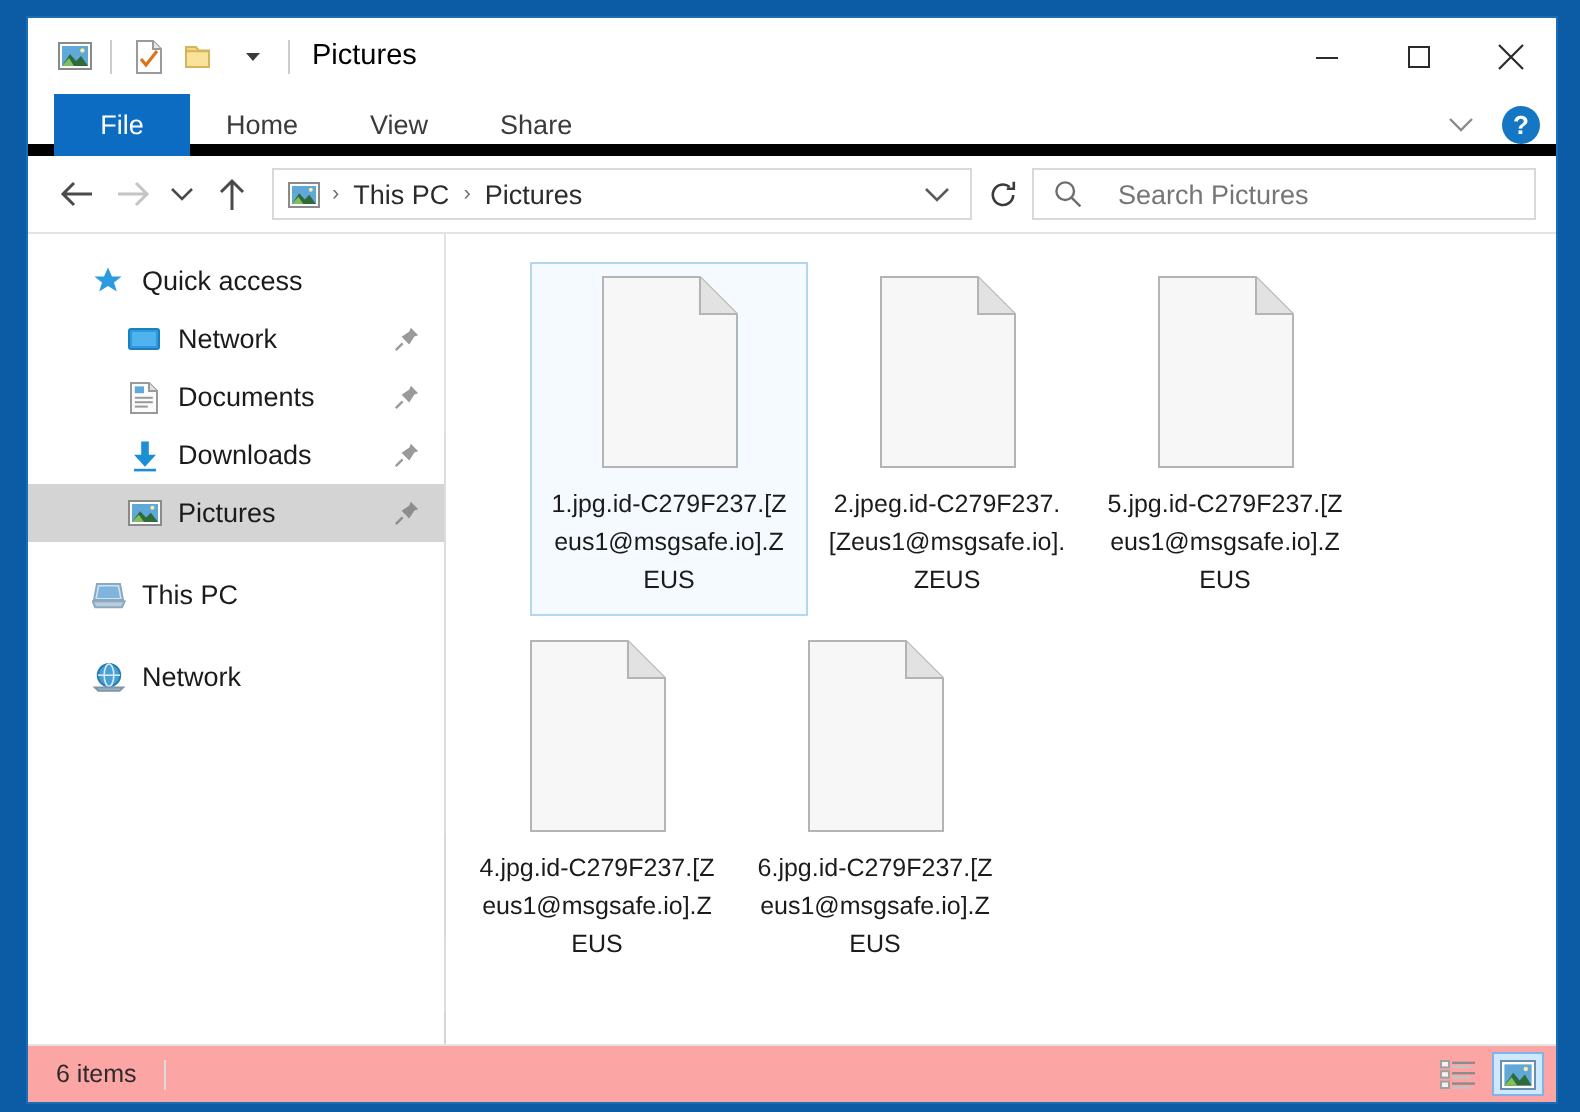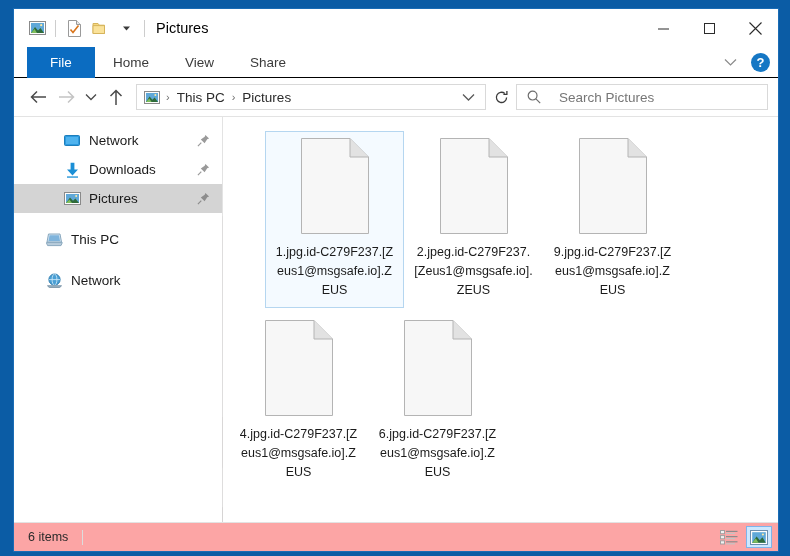--- a/index.html
+++ b/index.html
@@ -76,21 +76,21 @@
   }
 
   
   .ribbon {
     height: 31px;
     background: #ffffff;
     display: flex;
     align-items: stretch;
     flex: 0 0 auto;
     position: relative;
-    border-bottom: 1px solid #000000;
+    border-bottom: 6px solid #000000;
   }
   .tab {
     display: flex;
     align-items: center;
     justify-content: center;
     font-size: 13.5px;
     color: #3b3b3b;
     padding: 0 18px;
     height: 31px;
   }
@@ -510,37 +510,64 @@
 
   <div class="bodyrow">
 
     <div class="watermark" id="wm-lens"></div>
     <div class="watermark" id="wm-handle"></div>
     <div class="watermark" id="wm-swoosh"></div>
     <div class="watermark" id="wm-text">risk.com</div>
 
     <div class="sidebar">
 
+      <div class="navitem lvl0">
+        <span class="ico">
+          <svg width="16" height="16" viewBox="0 0 16 16">
+            <path d="M8 0.8 L10 5.2 L14.8 5.2 L11 8.2 L12.4 12.8 L8 10 L3.6 12.8 L5 8.2 L1.2 5.2 L6 5.2 Z" fill="#2b9ae0"></path>
+          </svg>
+        </span>
+        <span>Quick access</span>
+      </div>
 
       <div class="navitem lvl1">
         <span class="ico">
           <svg width="16" height="14" viewBox="0 0 16 14">
             <rect x="0.5" y="1.5" width="15" height="10" rx="1" fill="#2b9ae0" stroke="#1d7ebb"></rect>
             <rect x="2" y="3" width="12" height="7" fill="#4fb3ee"></rect>
           </svg>
         </span>
         <span>Network</span>
         <span class="pin">
           <svg width="13" height="13" viewBox="0 0 13 13">
             <path d="M8.4 0.9 L12.1 4.6 L10.2 5.3 L7.6 9.2 L3.8 5.4 L7.7 2.8 Z" fill="#9a9a9a"></path>
             <path d="M4.3 8.7 L0.9 12.1" stroke="#9a9a9a" stroke-width="1.2"></path>
           </svg>
         </span>
       </div>
 
+      <div class="navitem lvl1">
+        <span class="ico">
+          <svg width="14" height="16" viewBox="0 0 14 16">
+            <path d="M0.5 0.5 H9.5 L13.5 4.5 V15.5 H0.5 Z" fill="#fbfbfb" stroke="#9a9a9a"></path>
+            <path d="M9.5 0.5 V4.5 H13.5" fill="#e2e2e2" stroke="#9a9a9a"></path>
+            <rect x="2.4" y="2.2" width="4.6" height="3.4" fill="#5fa8d8"></rect>
+            <rect x="2.4" y="7.4" width="9" height="1" fill="#9a9a9a"></rect>
+            <rect x="2.4" y="9.6" width="9" height="1" fill="#9a9a9a"></rect>
+            <rect x="2.4" y="11.8" width="6.5" height="1" fill="#9a9a9a"></rect>
+          </svg>
+        </span>
+        <span>Documents</span>
+        <span class="pin">
+          <svg width="13" height="13" viewBox="0 0 13 13">
+            <path d="M8.4 0.9 L12.1 4.6 L10.2 5.3 L7.6 9.2 L3.8 5.4 L7.7 2.8 Z" fill="#9a9a9a"></path>
+            <path d="M4.3 8.7 L0.9 12.1" stroke="#9a9a9a" stroke-width="1.2"></path>
+          </svg>
+        </span>
+      </div>
 
       <div class="navitem lvl1">
         <span class="ico">
           <svg width="15" height="16" viewBox="0 0 15 16">
             <path d="M5.6 0.8 H9.4 V7.4 H13 L7.5 13.4 L2 7.4 H5.6 Z" fill="#1b8fd6"></path>
             <rect x="2" y="14.4" width="11" height="1.3" fill="#1b8fd6"></rect>
           </svg>
         </span>
         <span>Downloads</span>
         <span class="pin">
@@ -624,21 +651,21 @@
           <div class="filename">2.jpeg.id-C279F237.[Zeus1@msgsafe.io].ZEUS</div>
         </div>
 
         <div class="fileitem">
           <div class="fileicon">
             <svg width="74" height="96" viewBox="0 0 74 96">
               <path d="M3.5 0.5 H52 L70.5 19 V95.5 H3.5 Z" fill="#f7f7f7" stroke="#b4b4b4"></path>
               <path d="M52 0.5 V19 H70.5" fill="#e2e2e2" stroke="#b4b4b4"></path>
             </svg>
           </div>
-          <div class="filename">9.jpg.id-C279F237.[Zeus1@msgsafe.io].ZEUS</div>
+          <div class="filename">5.jpg.id-C279F237.[Zeus1@msgsafe.io].ZEUS</div>
         </div>
 
         <div class="fileitem">
           <div class="fileicon">
             <svg width="74" height="96" viewBox="0 0 74 96">
               <path d="M3.5 0.5 H52 L70.5 19 V95.5 H3.5 Z" fill="#f7f7f7" stroke="#b4b4b4"></path>
               <path d="M52 0.5 V19 H70.5" fill="#e2e2e2" stroke="#b4b4b4"></path>
             </svg>
           </div>
           <div class="filename">4.jpg.id-C279F237.[Zeus1@msgsafe.io].ZEUS</div>

